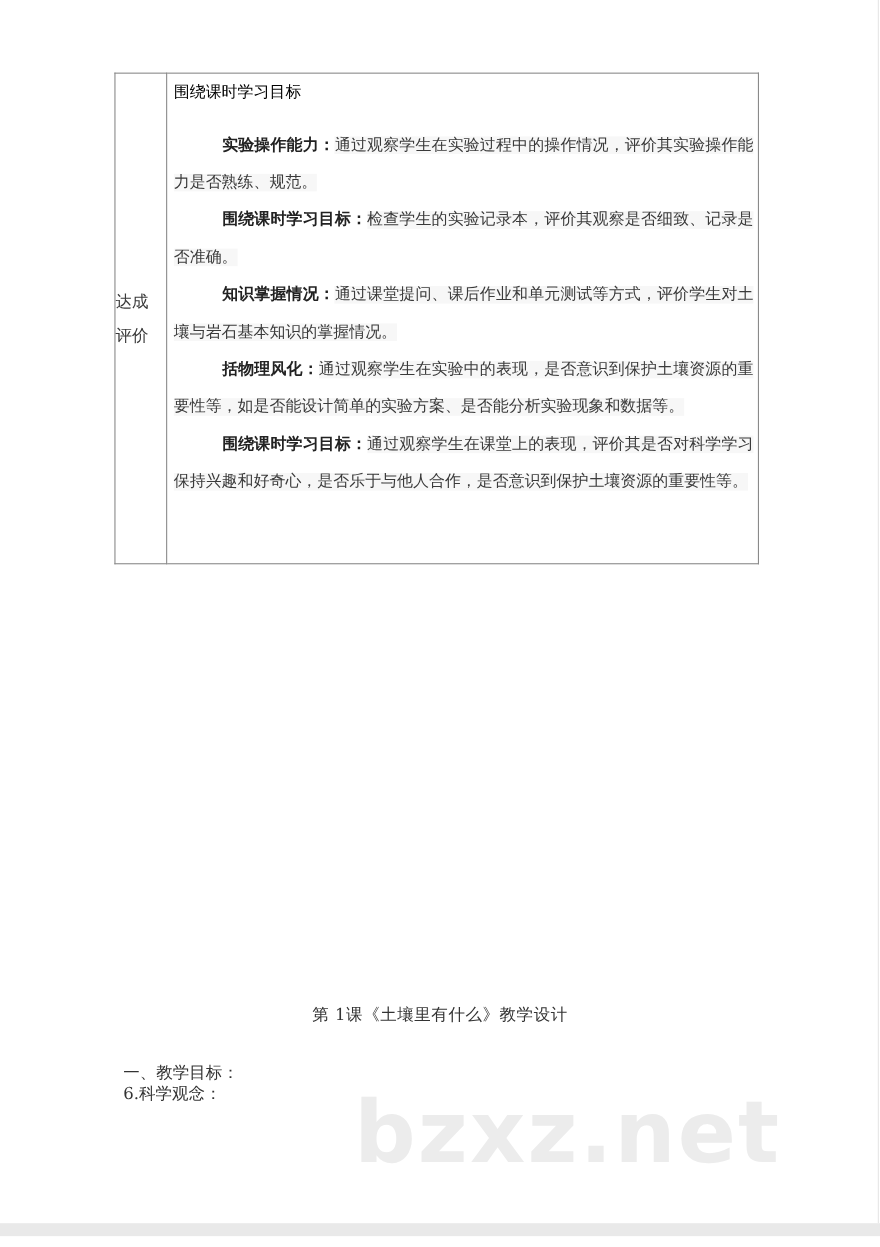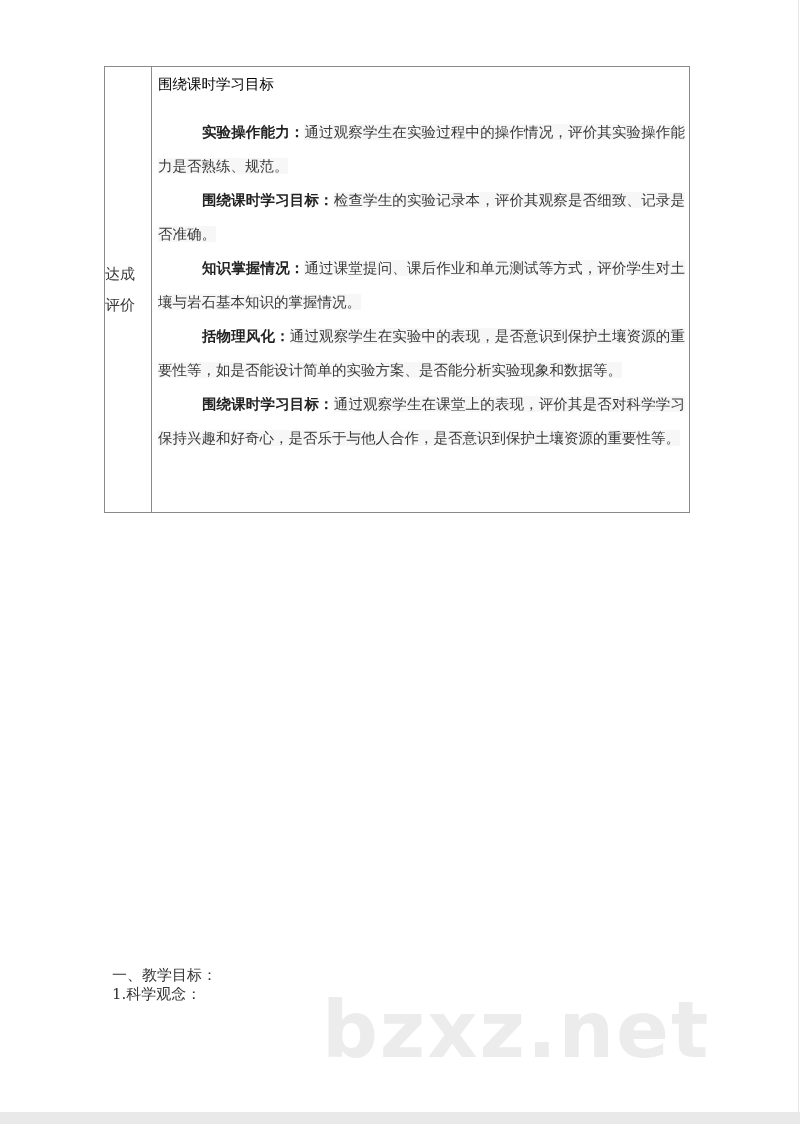--- a/index.html
+++ b/index.html
@@ -80,19 +80,20 @@
           <div class="item"><span class="lead">围绕课时学习目标：</span><span class="hl">检查学生的实验记录本，评价其观察是否细致、记录是否准确。</span></div>
           <div class="item"><span class="lead">知识掌握情况：</span><span class="hl">通过课堂提问、课后作业和单元测试等方式，评价学生对土壤与岩石基本知识的掌握情况。</span></div>
           <div class="item"><span class="lead">括物理风化：</span><span class="hl">通过观察学生在实验中的表现，是否意识到保护土壤资源的重要性等，如是否能设计简单的实验方案、是否能分析实验现象和数据等。</span></div>
           <div class="item"><span class="lead">围绕课时学习目标：</span><span class="hl">通过观察学生在课堂上的表现，评价其是否对科学学习保持兴趣和好奇心，是否乐于与他人合作，是否意识到保护土壤资源的重要性等。</span></div>
         </div>
       </td>
     </tr>
   </tbody>
     </table>
 
+  <div class="title">第 1课《土壤里有什么》教学设计</div>
   <div class="h1">一、教学目标：</div>
-  <div class="h2">1.科学观念：</div>
+  <div class="h2">6.科学观念：</div>
   <div class="watermark">bzxz.net</div>
 </div>
 
 <div class="page-gap"></div>
 <div class="page-next"></div>
 
 </body></html>

